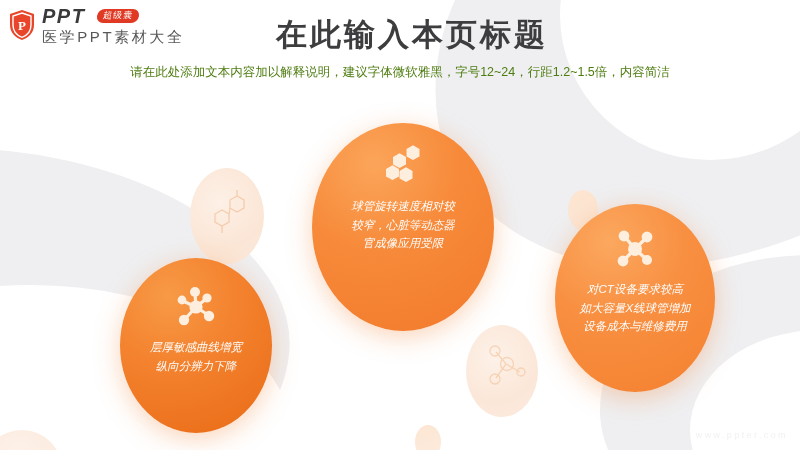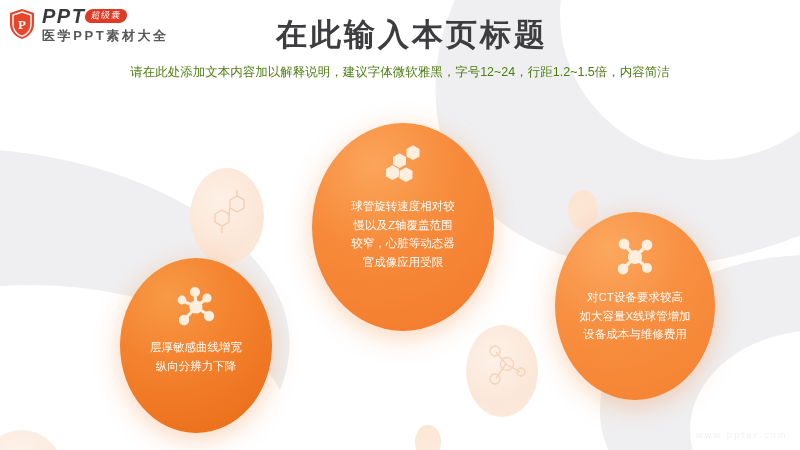--- a/index.html
+++ b/index.html
@@ -119,46 +119,45 @@
   }
   .logo-text-col {
     display: flex;
     flex-direction: column;
     justify-content: center;
     line-height: 1;
   }
   .logo-row1 {
     display: flex;
     align-items: center;
-    gap: 0;
+    gap: 12px;
   }
   .logo-ppt {
     font-size: 20px;
     font-weight: bold;
     font-style: italic;
     color: #3a3a3c;
     letter-spacing: 1.5px;
   }
   .logo-badge {
     background: #e03a24;
     color: #ffffff;
     font-size: 9px;
     padding: 2px 6px 3px 6px;
     border-radius: 9px;
     letter-spacing: 1px;
     white-space: nowrap;
     transform: skewX(-8deg);
   }
   .logo-sub {
-    font-size: 13px;
+    font-size: 15px;
     color: #58585a;
     letter-spacing: 2.6px;
     margin-top: 3px;
     white-space: nowrap;
-    font-weight: bold;
   }
 
   .page-title {
     position: absolute;
     left: 0;
     right: 0;
     top: 14px;
     text-align: center;
     font-size: 31px;
     font-weight: bold;
@@ -193,21 +192,21 @@
   .bubble .icon {
     margin-top: 0;
     margin-bottom: 6px;
   }
   .bubble .btext {
     font-size: 11.5px;
     line-height: 1.62;
     padding: 0 14px;
     color: #ffffff;
   }
-  .bubble .btext .bline { display: block; }
+  .bubble .btext .bline { display: block; font-style: italic; }
 
   
   #bubble-left {
     left: 120px;
     top: 258px;
     width: 152px;
     height: 175px;
     background: radial-gradient(circle at 32% 22%, #f79a47 0%, #f4832f 38%, #e96a16 100%);
     padding-top: 28px;
   }
@@ -219,21 +218,21 @@
     top: 123px;
     width: 182px;
     height: 208px;
     background: radial-gradient(circle at 34% 20%, #fba55a 0%, #f78b3b 40%, #f2792a 100%);
     padding-top: 22px;
   }
 
   
   #bubble-right {
     left: 555px;
-    top: 212px;
+    top: 204px;
     width: 160px;
     height: 188px;
     background: radial-gradient(circle at 34% 20%, #fba85f 0%, #f88f41 42%, #f4812f 100%);
     padding-top: 24px;
   }
 
   .footer-mark {
     position: absolute;
     right: 12px;
     bottom: 10px;
@@ -314,21 +313,20 @@
         <g fill="#fdeede">
           <polygon points="12,12 18.5,8.3 25,12 25,19.4 18.5,23.1 12,19.4"></polygon>
           <polygon points="25.5,4 32,0.3 38.5,4 38.5,11.4 32,15.1 25.5,11.4"></polygon>
           <polygon points="5,24 11.5,20.3 18,24 18,31.4 11.5,35.1 5,31.4"></polygon>
           <polygon points="18.5,26 25,22.3 31.5,26 31.5,33.4 25,37.1 18.5,33.4"></polygon>
         </g>
       </svg>
     </div>
     <div class="btext">
       <span class="bline">球管旋转速度相对较</span>
-      <span class="bline">慢以及Z轴覆盖范围</span>
       <span class="bline">较窄，心脏等动态器</span>
       <span class="bline">官成像应用受限</span>
     </div>
   </div>
 
   <div class="bubble" id="bubble-right">
     <div class="icon">
       <svg width="44" height="42" viewBox="0 0 44 42">
         <g stroke="#fdeede" stroke-width="3.4" fill="none">
           <line x1="12" y1="9" x2="22" y2="21"></line>

